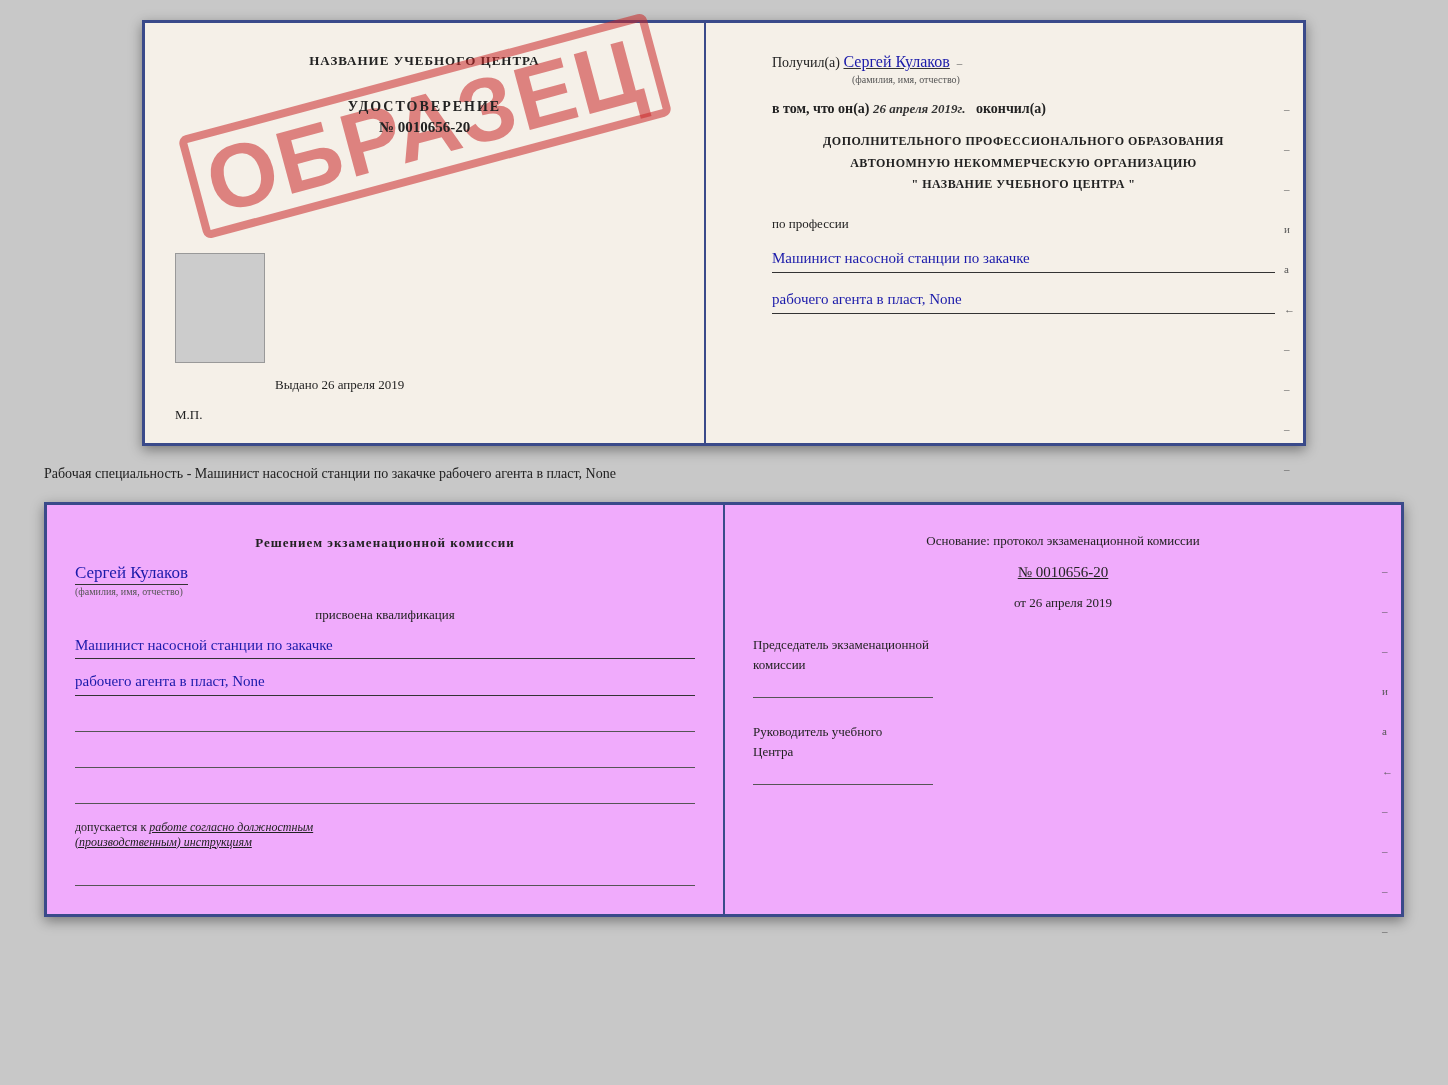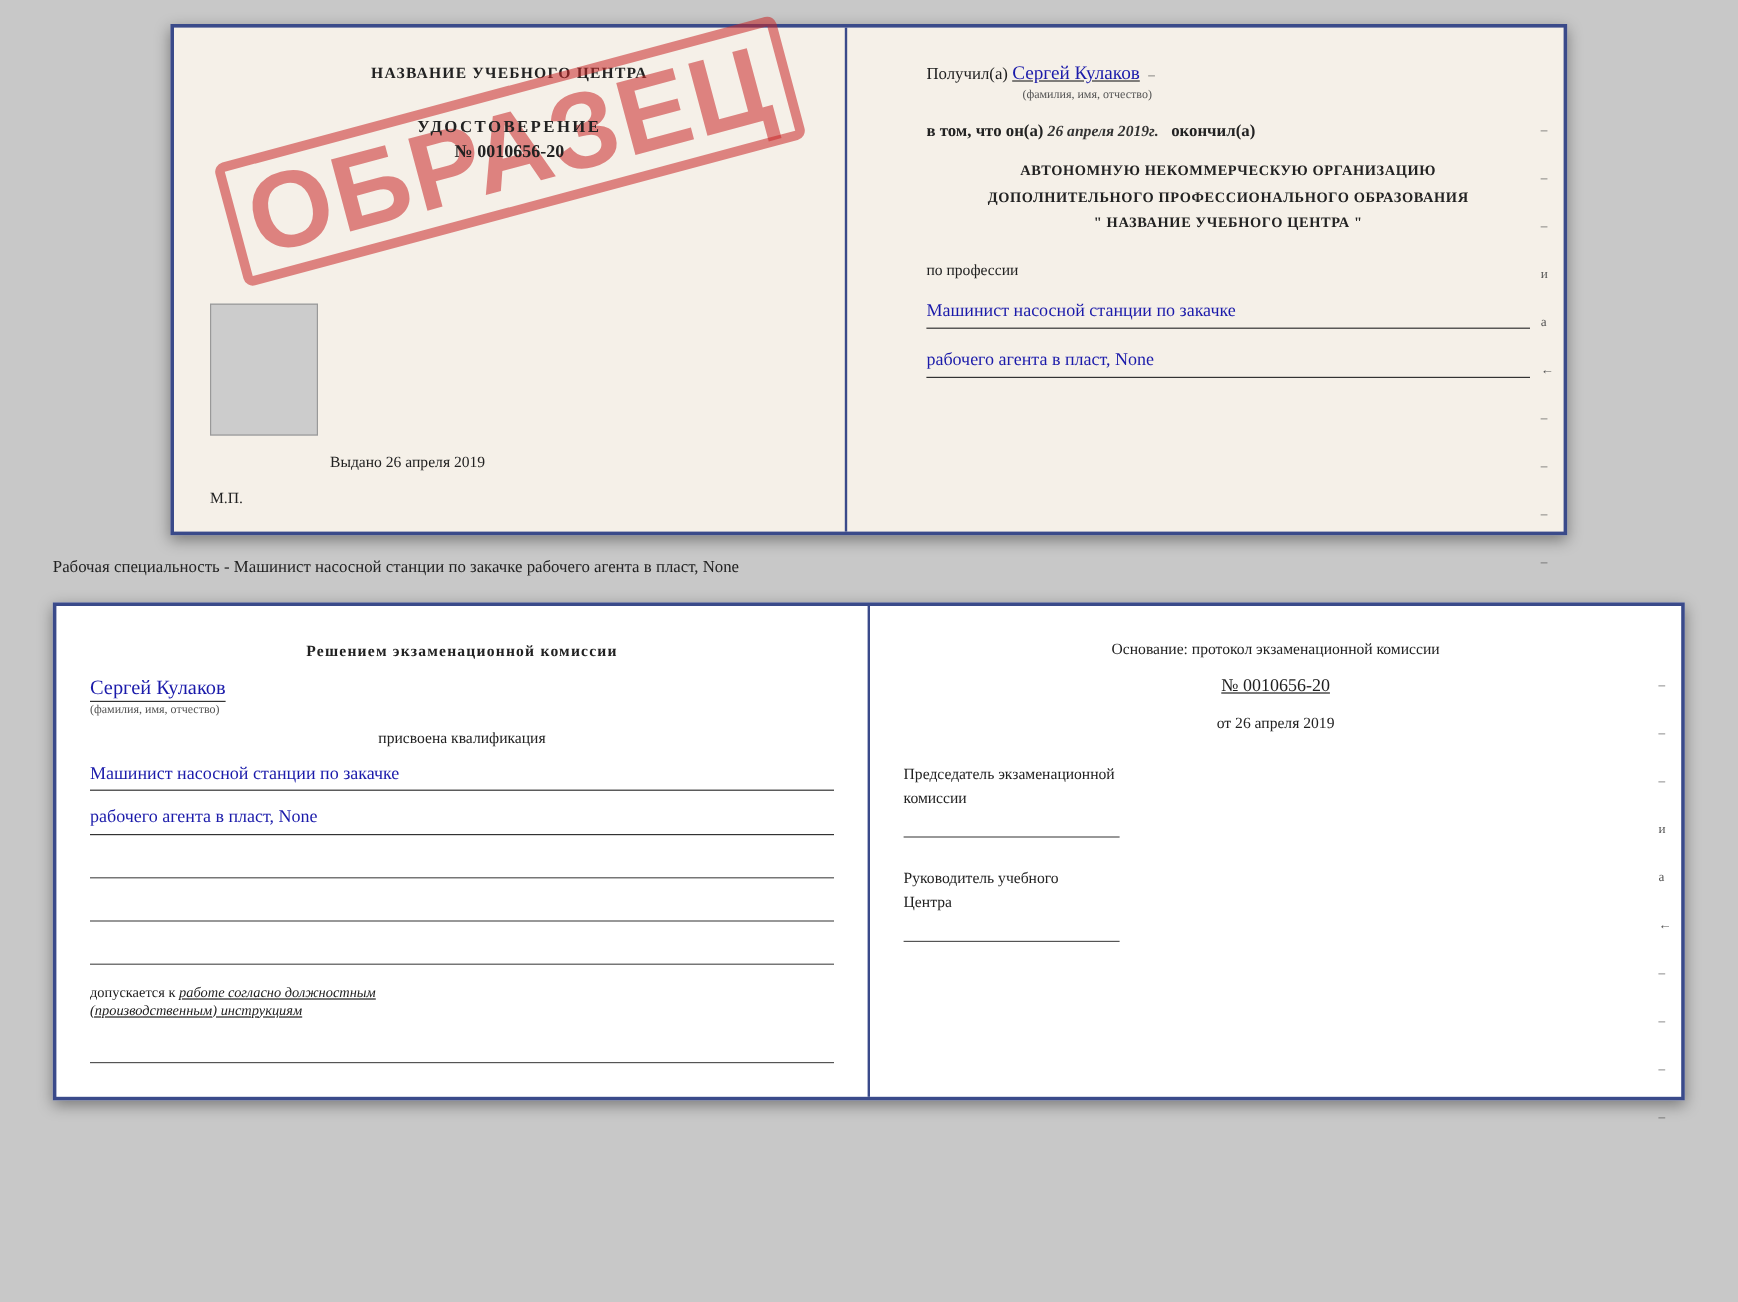--- a/index.html
+++ b/index.html
@@ -207,21 +207,21 @@
       width: 1360px;
       font-size: 14px;
       color: #222;
       padding: 4px 0;
     }
 
     
     .document-bottom {
       display: flex;
       width: 1360px;
-      background: #ffffff;
+      background: #f0abfc;
       border: 3px solid #3a4a8a;
       box-shadow: 0 4px 12px rgba(0,0,0,0.4);
       min-height: 380px;
     }
 
     .doc-bottom-left, .doc-bottom-right {
       flex: 1;
       padding: 28px 28px;
       position: relative;
     }
@@ -383,22 +383,22 @@
     </div>
 
     <div class="date-line">
       <span>в том, что он(а)</span>
       <span class="handwritten" style="font-style:italic;font-size:13px;">26 апреля 2019г.</span>
       &nbsp;
       <span>окончил(а)</span>
     </div>
 
     <div class="org-block">
+      <div>ДОПОЛНИТЕЛЬНОГО ПРОФЕССИОНАЛЬНОГО ОБРАЗОВАНИЯ</div>
       <div>АВТОНОМНУЮ НЕКОММЕРЧЕСКУЮ ОРГАНИЗАЦИЮ</div>
-      <div>ДОПОЛНИТЕЛЬНОГО ПРОФЕССИОНАЛЬНОГО ОБРАЗОВАНИЯ</div>
       <div>" НАЗВАНИЕ УЧЕБНОГО ЦЕНТРА "</div>
     </div>
 
     <div class="profession-label">по профессии</div>
     <div class="profession-value">Машинист насосной станции по закачке</div>
     <div class="profession-value">рабочего агента в пласт, None</div>
 
     <div class="side-marks">
       <span>–</span>
       <span>–</span>

